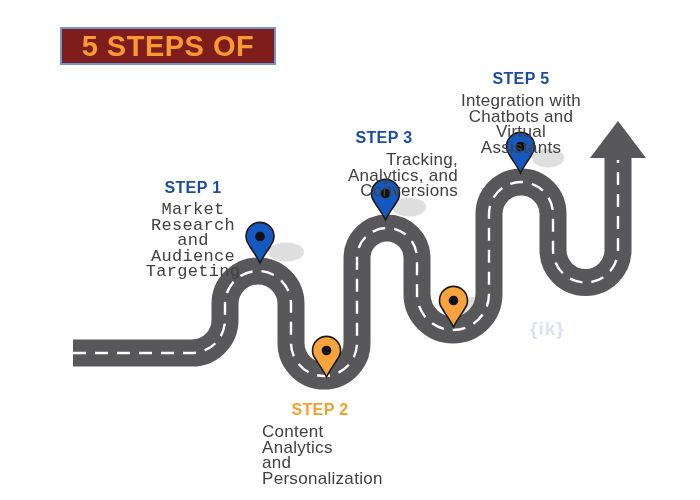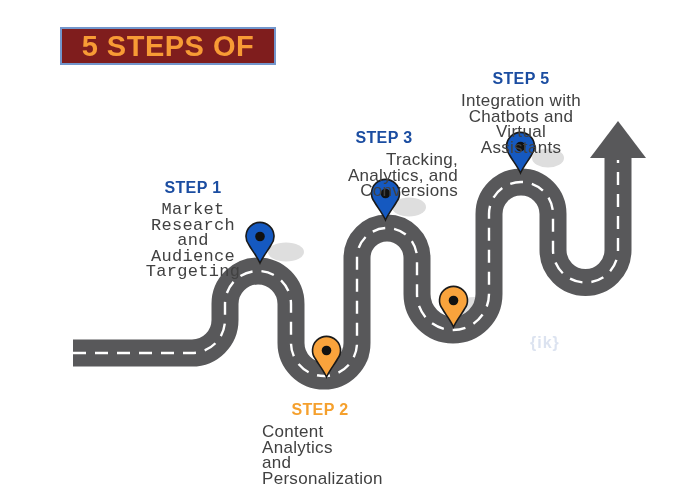--- a/index.html
+++ b/index.html
@@ -40,22 +40,22 @@
   .center { text-align: center; }
   .left { text-align: left; }
 
   #step-block-1 { left: 136px; top: 179px; width: 114px; }
   #step-block-2 { left: 262px; top: 401px; width: 116px; }
   #step-block-3 { left: 310px; top: 110px; width: 148px; margin-top: 19px; }
   #step-block-4 { left: 440px; top: 354px; width: 112px; }
   #step-block-5 { left: 450px; top:  70px; width: 142px; }
 
   .watermark {
-    left: 530px; top: 334px;
-    font-size: 16px; font-weight: bold; letter-spacing: 1px;
+    left: 530px; top: 318px;
+    font-size: 19px; font-weight: bold; letter-spacing: 1px;
   }
 </style>
 </head>
 <body>
 
 <div class="stage">
 
   <svg class="roadmap" width="700" height="500" viewBox="0 0 700 500">
     <defs>
       <g id="pin">

